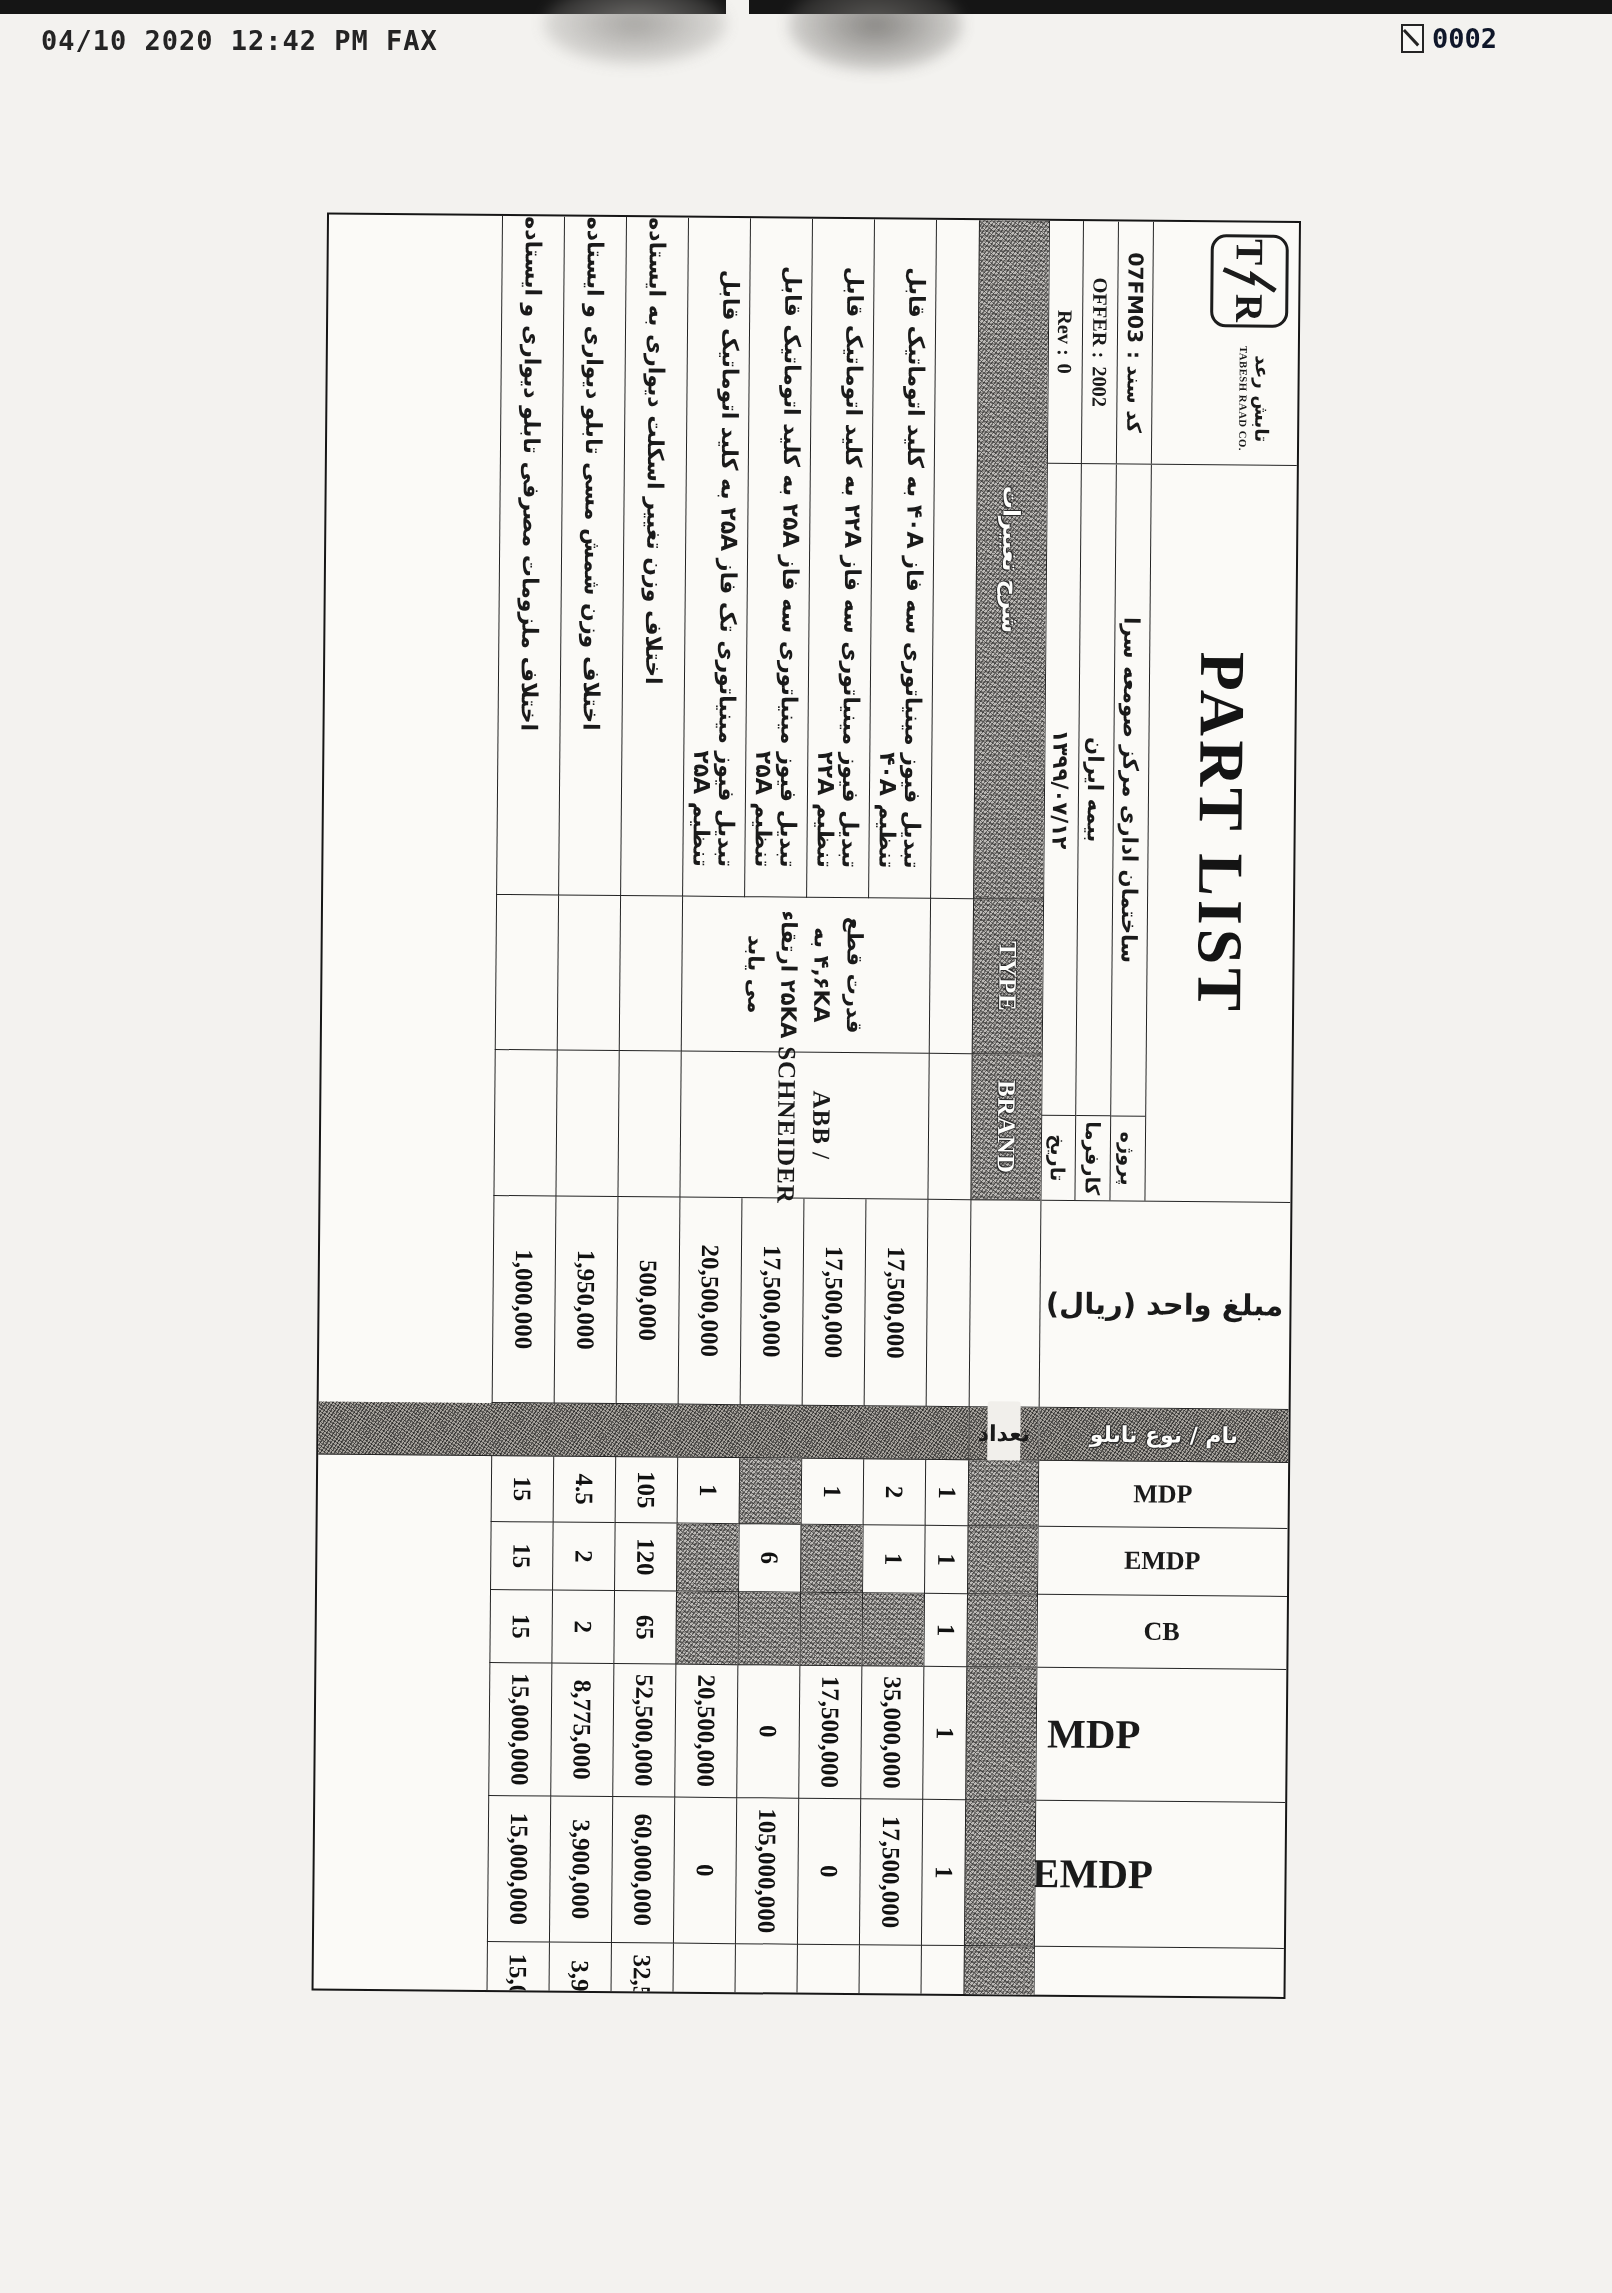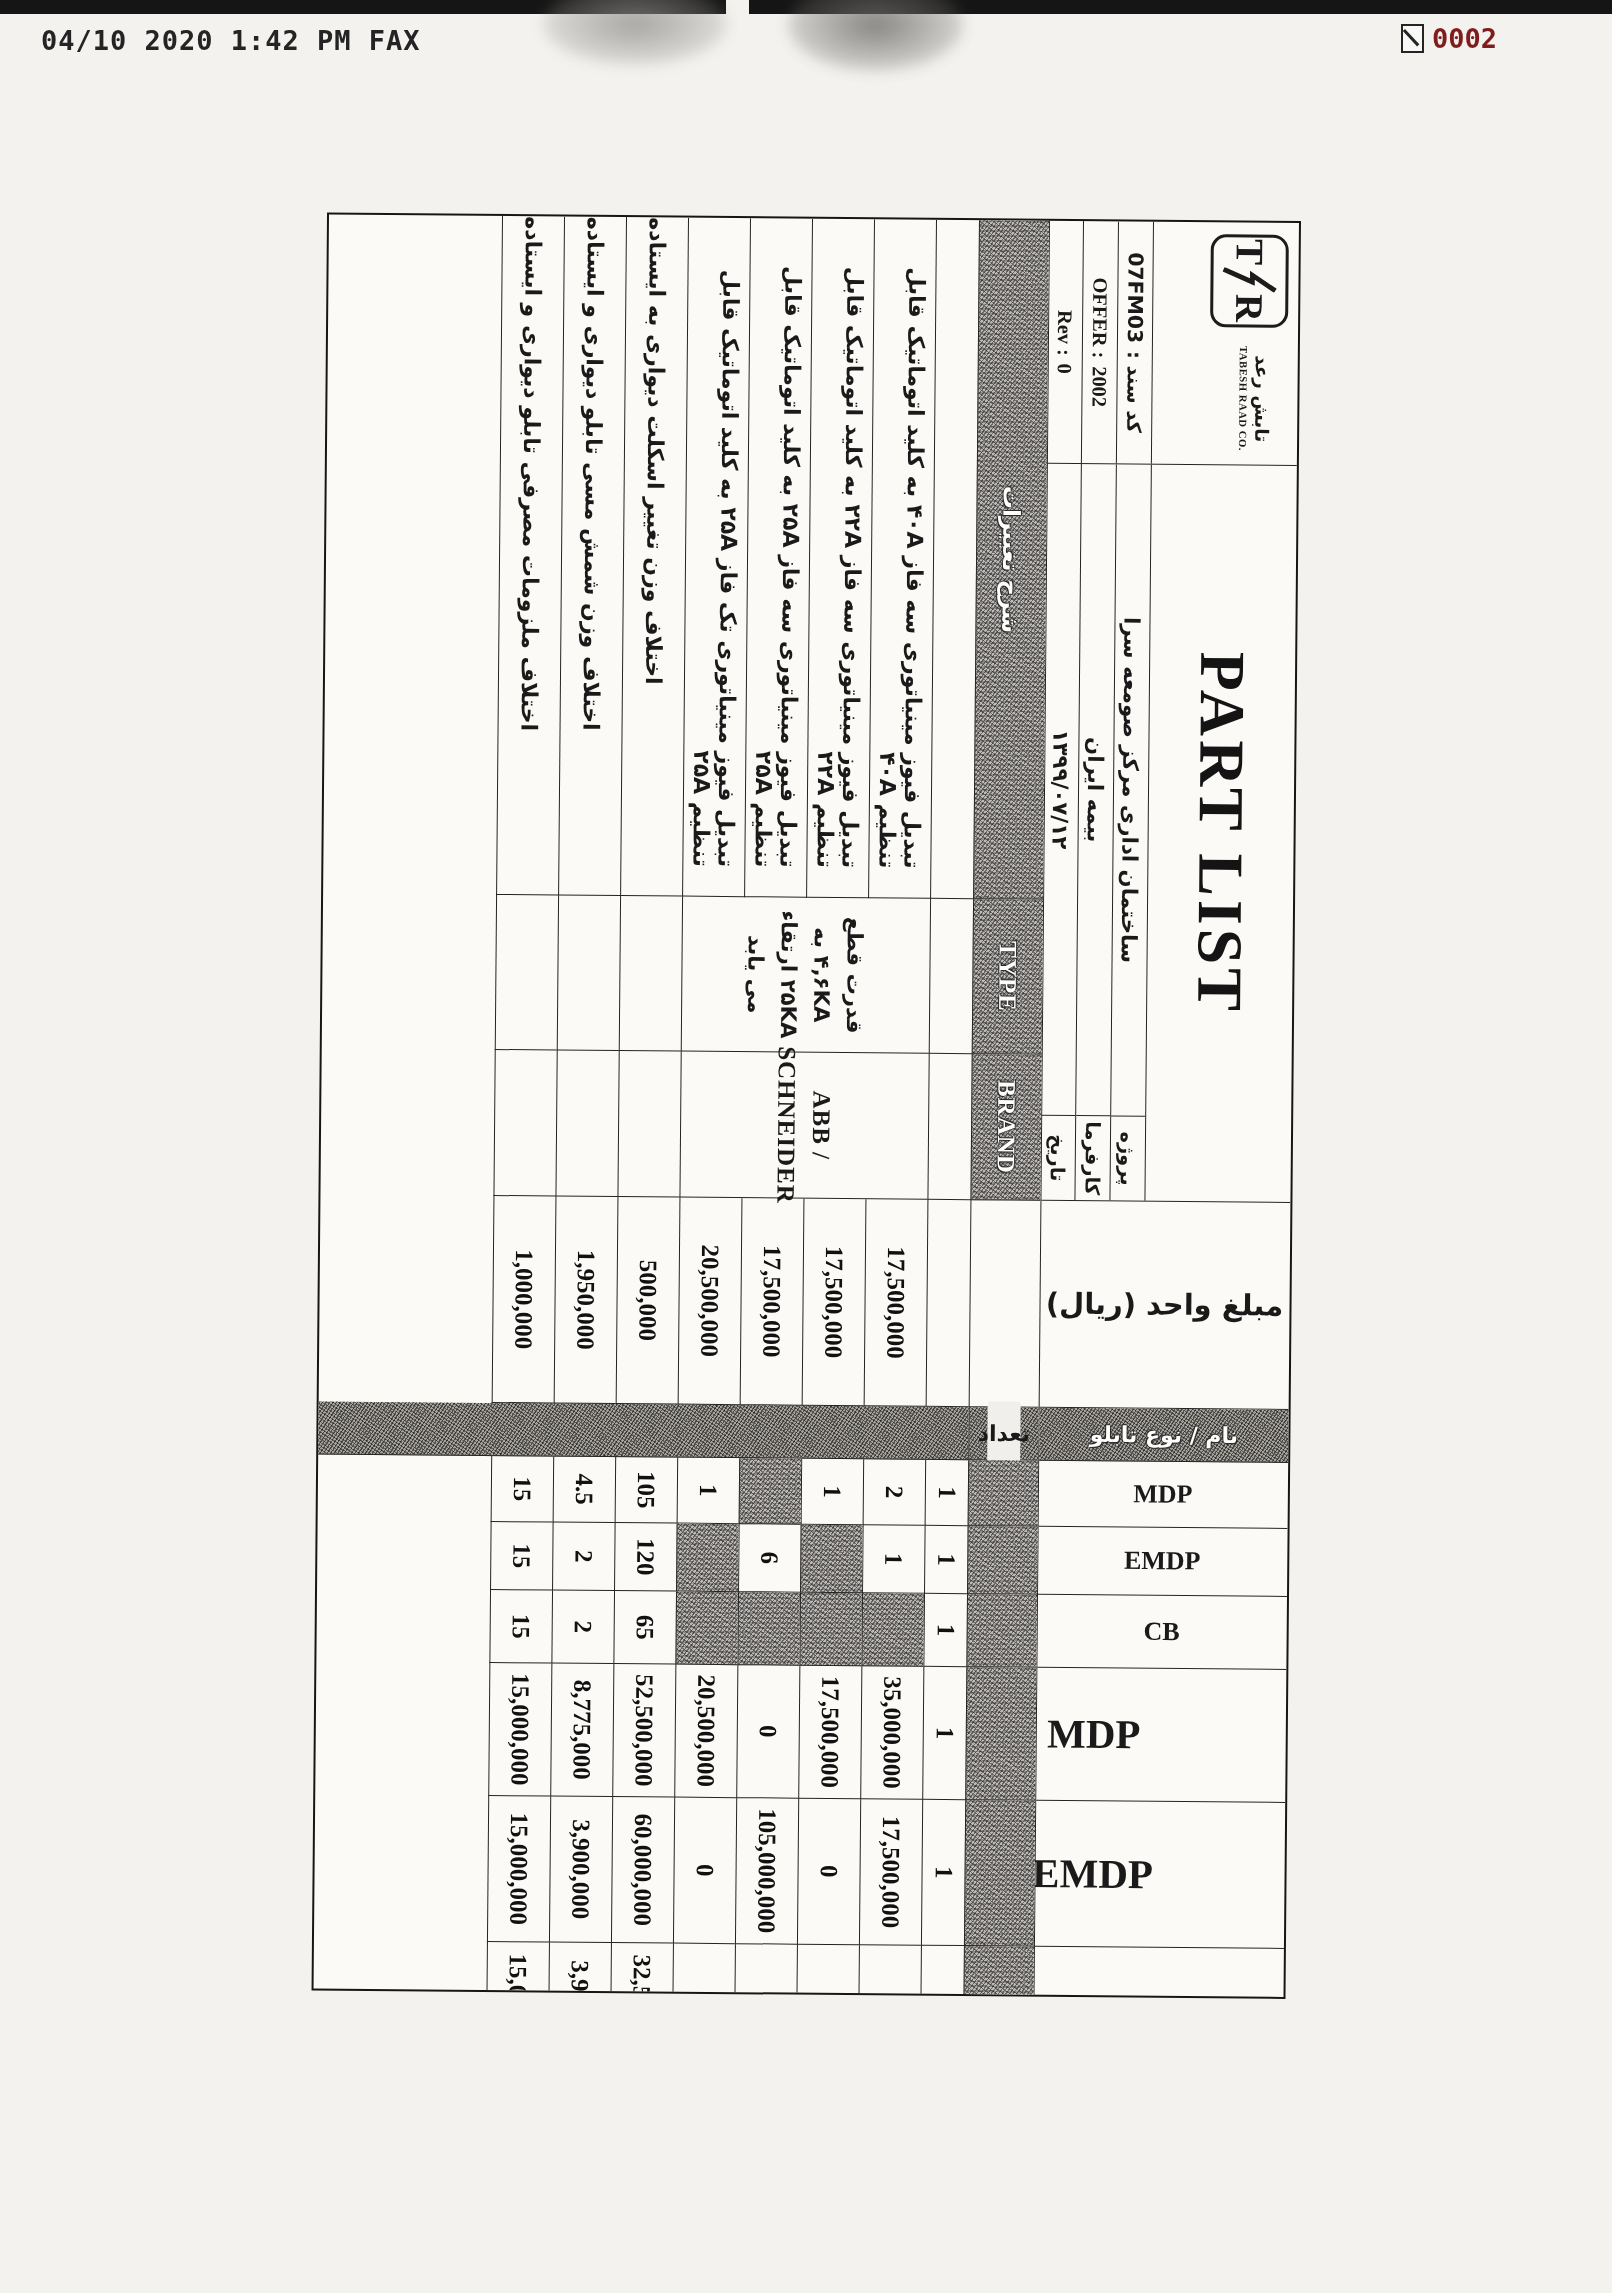--- a/index.html
+++ b/index.html
@@ -18,21 +18,21 @@
   .smudge { position:absolute; border-radius:50%; filter:blur(6.8px); }
   .smudge.s1 { left:543px; top:-17.5px; width:184px; height:82px; background:radial-gradient(#8f8d8a, rgba(160,158,155,0)); opacity:.75; }
   .smudge.s2 { left:788px; top:-21.3px; width:175px; height:92px; background:radial-gradient(#6e6c69, rgba(140,138,135,0)); opacity:.8; }
   .smudge.s3 { left:713px; top:291px; width:44px; height:252px; background:radial-gradient(#b9b6b2, rgba(200,198,195,0)); opacity:.45; }
   .fax-meta {
     position:absolute; left:41px; top:25px;
     font-family:"DejaVu Sans Mono", monospace;
     font-size:27px; font-weight:bold; letter-spacing:1px; color:#242424;
   }
   .fax-page { position:absolute; right:116px; top:23px; display:flex; align-items:center; gap:7.8px;
-    font-family:"DejaVu Sans Mono", monospace; font-size:27px; font-weight:bold; color:#7f1d1d; }
+    font-family:"DejaVu Sans Mono", monospace; font-size:27px; font-weight:bold; color:#0f172a; }
   .doc-icon { position:relative; width:23px; height:29px; border:2.9px solid #242424; background:#f8f8f6; display:inline-block; }
   .doc-icon::after { content:""; position:absolute; left:1.9px; top:2.9px; width:21.3px; height:2.9px; background:#242424; transform:rotate(47deg); transform-origin:0 0; }
 
   
   .rot-wrap {
     position:absolute; left:1301px; top:221px;
     width:1778px; height:974px;
     transform:rotate(90.5deg); transform-origin:0 0;
     background:#fbfaf7;
     border:2.9px solid #161616;
@@ -113,21 +113,21 @@
 </style>
 </head>
 <body>
 
 <div class="topbar seg1"></div>
 <div class="topbar seg2"></div>
 <div class="smudge s1"></div>
 <div class="smudge s2"></div>
 <div class="smudge s3"></div>
 
-<div class="fax-meta">04/10 2020 1:42 PM FAX</div>
+<div class="fax-meta">04/10 2020 12:42 PM FAX</div>
 <div class="fax-page">
   <span class="doc-icon"></span>
   <span>0002</span>
 </div>
 
 <div class="rot-wrap">
 
   <div class="hdr">
     <div class="hdr-left">
       <div class="logo-area">

